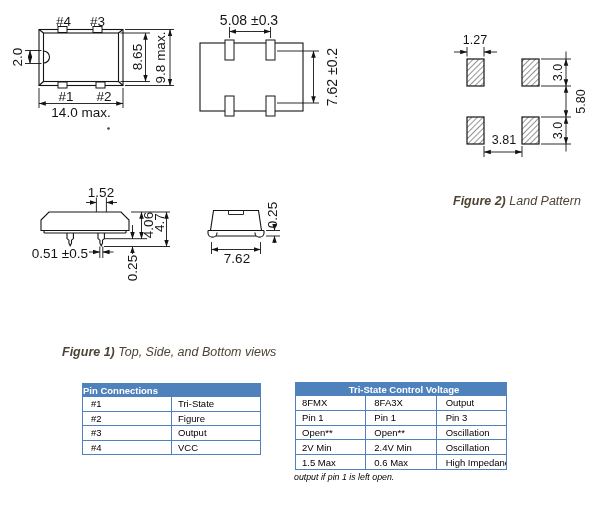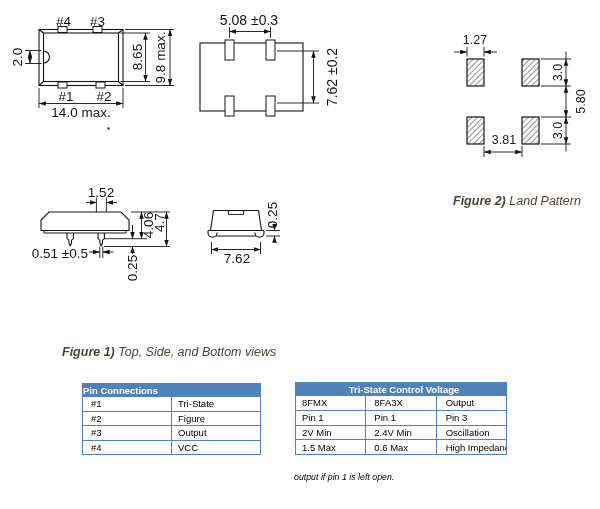--- a/index.html
+++ b/index.html
@@ -231,20 +231,25 @@
       <td class="c0">8FMX</td>
       <td class="c1">8FA3X</td>
       <td class="c2">Output</td>
         </tr>
     <tr>
       <td class="c0">Pin 1</td>
       <td class="c1">Pin 1</td>
       <td class="c2">Pin 3</td>
         </tr>
     <tr>
+      <td class="c0">Open**</td>
+      <td class="c1">Open**</td>
+      <td class="c2">Oscillation</td>
+        </tr>
+    <tr>
       <td class="c0">2V Min</td>
       <td class="c1">2.4V Min</td>
       <td class="c2">Oscillation</td>
         </tr>
     <tr>
       <td class="c0">1.5 Max</td>
       <td class="c1">0.6 Max</td>
       <td class="c2">High Impedance</td>
         </tr>
   </tbody>

